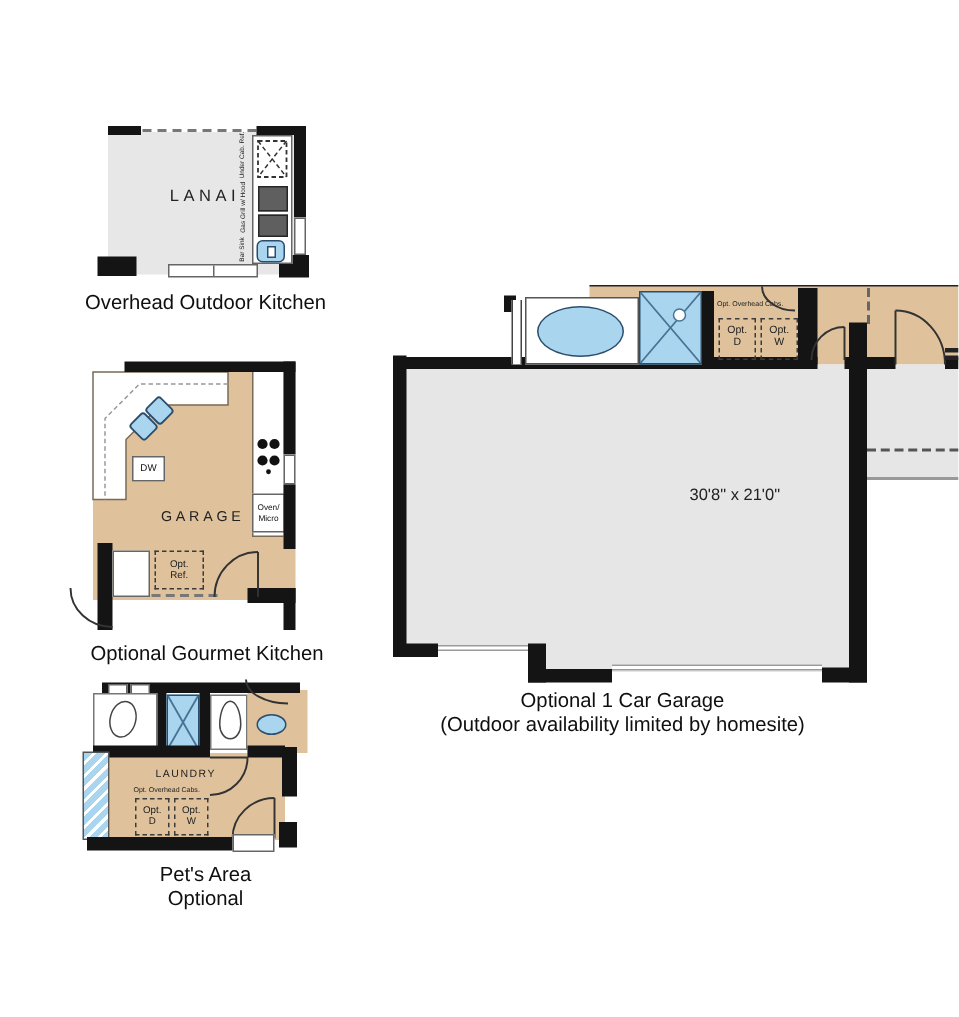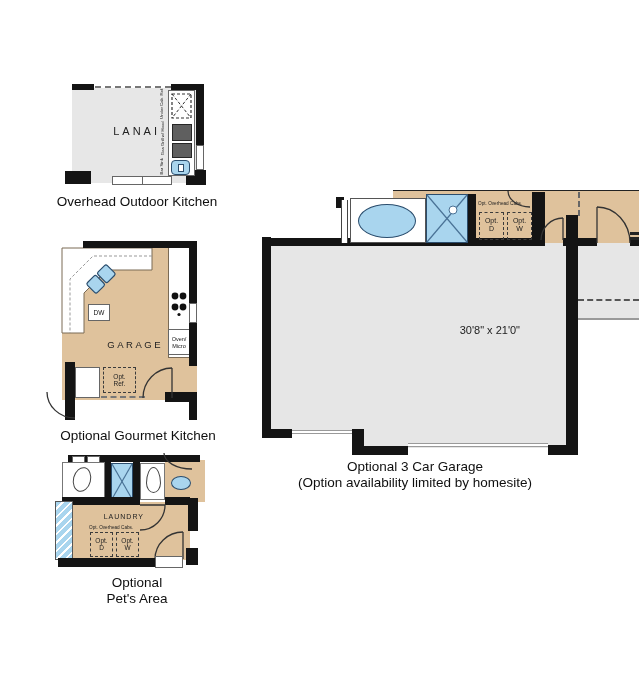--- a/index.html
+++ b/index.html
@@ -177,22 +177,22 @@
     <path d="M0 27 A28 27 0 0 1 28 0"></path>
       <line x1="28" y1="0" x2="28" y2="27"></line>
   </svg>
 
   <div class="wall" style="left:138px; top:46px; width:10px; height:33px;"></div>
   <div class="wall" style="left:136px; top:96px; width:12px; height:17px;"></div>
   <div class="wall" style="left:8px; top:106px; width:100px; height:9px;"></div>
   <div class="abs outline" style="left:105px; top:104px; width:28px; height:12px;"></div>
 </div>
 <div class="caption" style="left:57px; top:575px; width:160px;">
+  <div>Pet's Area</div>
   <div>Optional</div>
-  <div>Pet's Area</div>
 </div>
 
 <div class="abs" style="left:260px; top:185px; width:379px; height:275px;">
 
   <div class="abs floor-tan" style="left:133px; top:5px; width:246px; height:53px; border-top:1.5px solid #222;"></div>
 
   <div class="abs floor-gray" style="left:6px; top:58px; width:308px; height:205px; background:#e6e6e6;"></div>
   <div class="abs" style="left:6px; top:245px; width:96px; height:20px; background:#fff;"></div>
 
   <div class="abs" style="left:318px; top:58px; width:61px; height:77px; background:#e6e6e6;"></div>
@@ -249,15 +249,15 @@
       <path d="M0 0 A33 36 0 0 1 33 36"></path>
   </svg>
   <div class="abs" style="left:370px; top:47px; width:9px; height:2.5px; background:#222;"></div>
   <div class="abs" style="left:370px; top:52px; width:9px; height:2.5px; background:#222;"></div>
 
   <div class="room-label" style="left:60px; top:138px; width:200px; font-size:11px; line-height:15px;">
     <div>30'8" x 21'0"</div>
   </div>
 </div>
 <div class="caption" style="left:270px; top:459px; width:290px;">
-  <div>Optional 3 Car Garage</div>
-  <div>(Option availability limited by homesite)</div>
+  <div>Optional 1 Car Garage</div>
+  <div>(Outdoor availability limited by homesite)</div>
 </div>
 
 </body></html>

